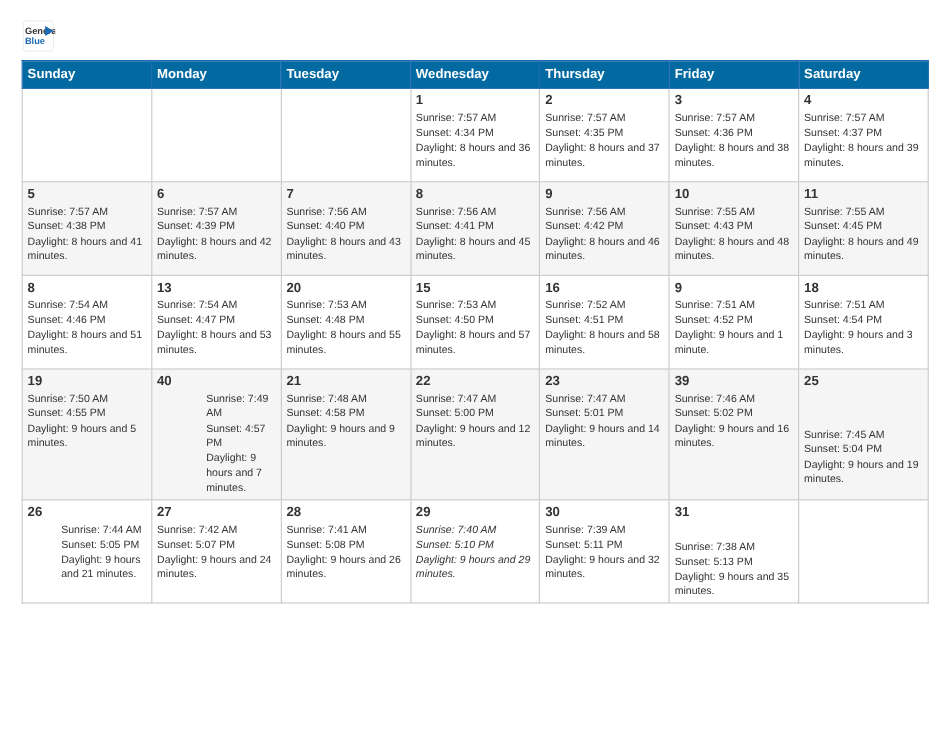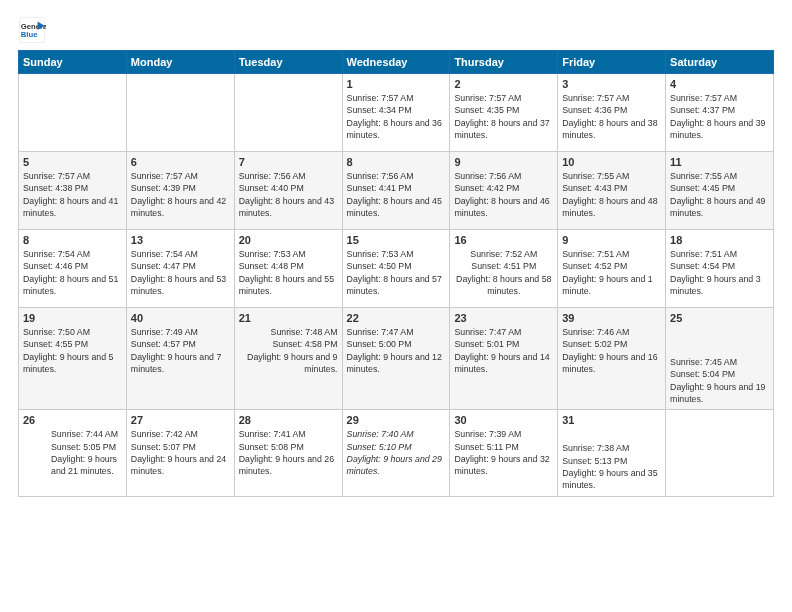--- a/index.html
+++ b/index.html
@@ -212,21 +212,21 @@
 Daylight: 8 hours and 55 minutes.</div>
           </td>
           <td>
             <div class="day-number">15</div>
             <div class="day-info" style="white-space: pre-line;">Sunrise: 7:53 AM
 Sunset: 4:50 PM
 Daylight: 8 hours and 57 minutes.</div>
           </td>
           <td>
             <div class="day-number">16</div>
-            <div class="day-info" style="white-space: pre-line; text-align: center;">Sunrise: 7:52 AM
+            <div class="day-info" style="white-space: pre-line;">Sunrise: 7:52 AM
 Sunset: 4:51 PM
 Daylight: 8 hours and 58 minutes.</div>
           </td>
           <td>
             <div class="day-number">9</div>
             <div class="day-info" style="white-space: pre-line;">Sunrise: 7:51 AM
 Sunset: 4:52 PM
 Daylight: 9 hours and 1 minute.</div>
           </td>
           <td>
@@ -238,27 +238,27 @@
         </tr>
         <tr>
           <td>
             <div class="day-number">19</div>
             <div class="day-info" style="white-space: pre-line;">Sunrise: 7:50 AM
 Sunset: 4:55 PM
 Daylight: 9 hours and 5 minutes.</div>
           </td>
           <td>
             <div class="day-number">40</div>
-            <div class="day-info" style="white-space: pre-line;">Sunrise: 7:49 AM
+            <div class="day-info" style="white-space: pre-line; margin-left: 41px;">Sunrise: 7:49 AM
 Sunset: 4:57 PM
 Daylight: 9 hours and 7 minutes.</div>
           </td>
           <td>
             <div class="day-number">21</div>
-            <div class="day-info" style="white-space: pre-line; text-align: right;">Sunrise: 7:48 AM
+            <div class="day-info" style="white-space: pre-line;">Sunrise: 7:48 AM
 Sunset: 4:58 PM
 Daylight: 9 hours and 9 minutes.</div>
           </td>
           <td>
             <div class="day-number">22</div>
             <div class="day-info" style="white-space: pre-line;">Sunrise: 7:47 AM
 Sunset: 5:00 PM
 Daylight: 9 hours and 12 minutes.</div>
           </td>
           <td>

